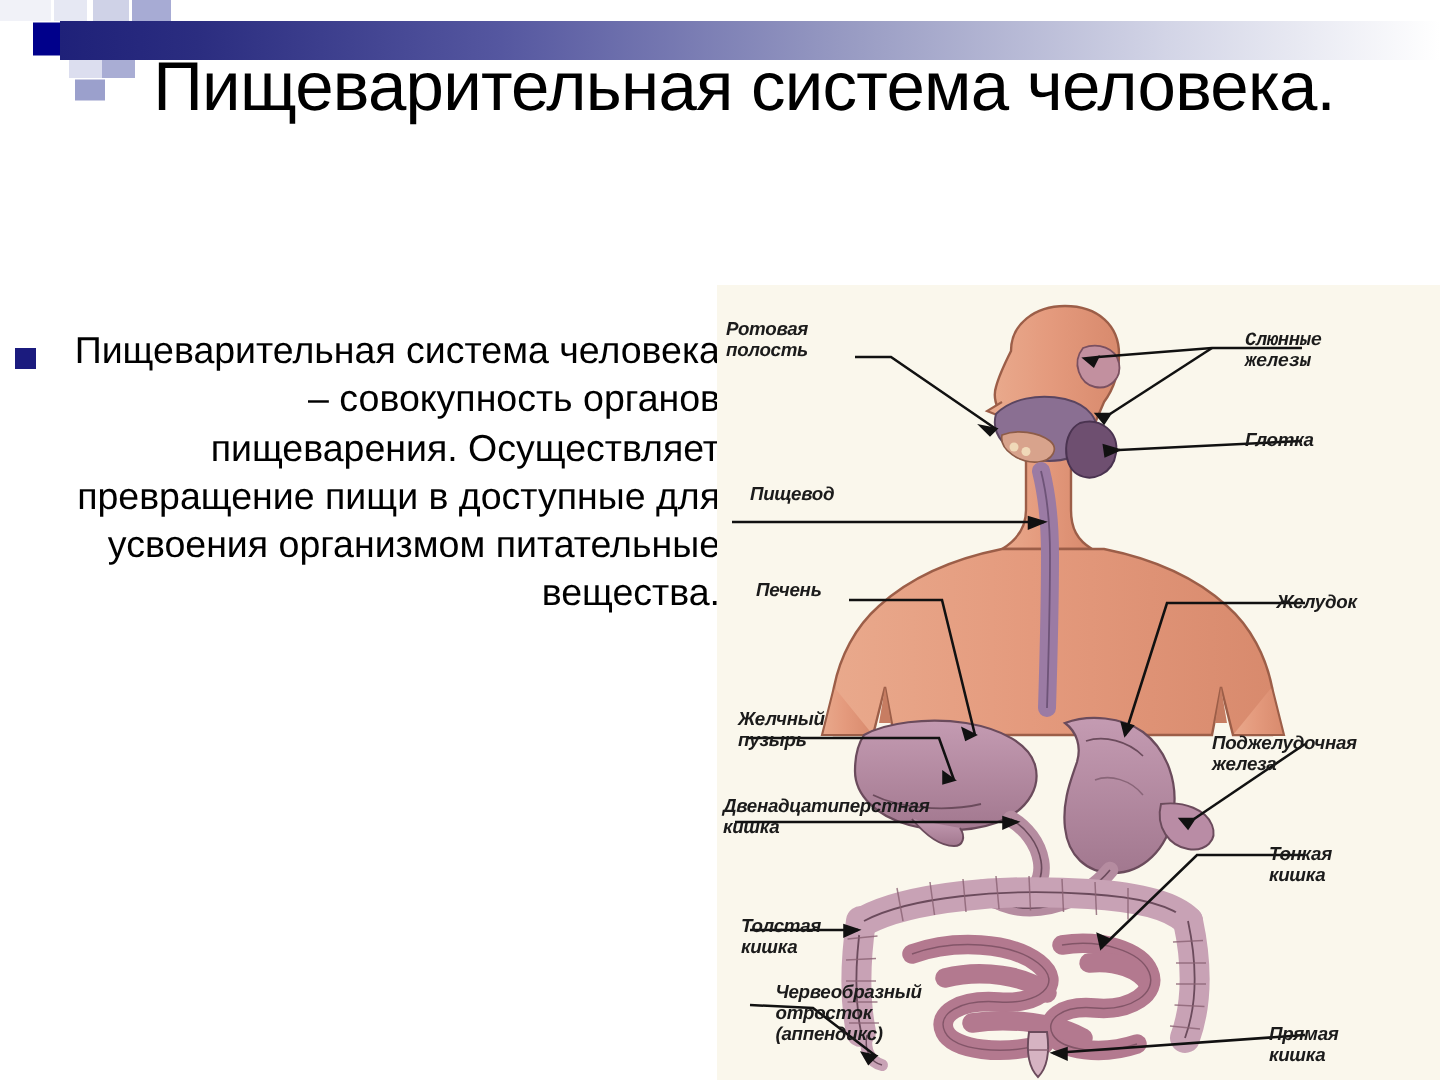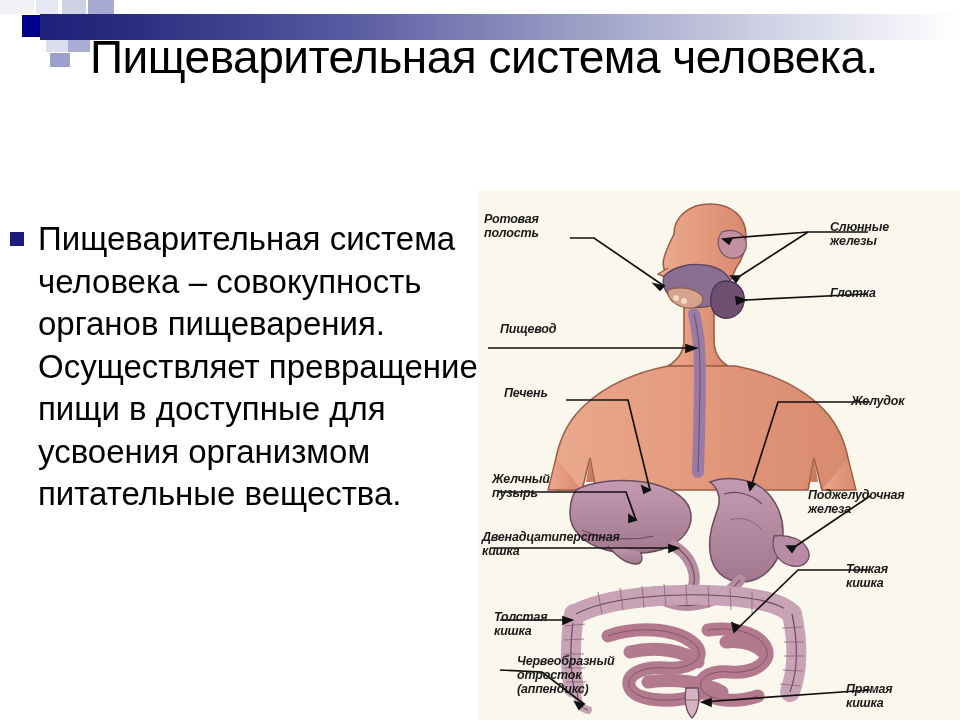--- a/index.html
+++ b/index.html
@@ -16,37 +16,37 @@
   #corner-decoration .blk{position:absolute;}
 
   
   #top-gradient-bar{
     position:absolute;left:40px;top:14px;width:920px;height:26px;
   }
 
   
   #slide-title{
     position:absolute;left:90px;top:30px;width:800px;
-    text-align:left;
+    text-align:right;
     font-size:46px;line-height:1.20;
     color:#000000;
     letter-spacing:-0.5px;
     font-weight:400;
   }
 
   
   #body-bullet-row{
     position:absolute;left:10px;top:218px;width:470px;
     display:flex;align-items:flex-start;gap:14px;
   }
   #bullet-square{
     width:14px;height:14px;background:#1b1b7e;margin-top:14px;flex:0 0 auto;
   }
   #body-paragraph{
-    font-size:33px;line-height:1.29;color:#000;flex:1 1 auto;
+    font-size:25px;line-height:1.29;color:#000;flex:1 1 auto;text-align:right;
   }
 
   
   #diagram-panel{
     position:absolute;left:478px;top:190px;width:482px;height:530px;
     background:#fde047;overflow:hidden;
   }
   #diagram-svg{position:absolute;left:0;top:0;width:482px;height:530px;}
 
   .dlabel{
@@ -300,21 +300,21 @@
   <div class="dlabel left" style="left:4px;top:340px;">Двенадцатиперстная
 кишка</div>
 
   <div class="dlabel left" style="left:16px;top:420px;">Толстая
 кишка</div>
 
   <div class="dlabel left" style="left:4px;top:464px;margin-left:35px;">Червеобразный
 отросток
 (аппендикс)</div>
 
-  <div class="dlabel right" style="left:352px;top:30px;">Слюнные
+  <div class="dlabel right" style="left:352px;top:30px;font-family:Liberation Mono, monospace;">Слюнные
 железы</div>
 
   <div class="dlabel right" style="left:352px;top:96px;">Глотка</div>
 
   <div class="dlabel right" style="left:373px;top:204px;text-align:right;">Желудок</div>
 
   <div class="dlabel right" style="left:330px;top:298px;">Поджелудочная
 железа</div>
 
   <div class="dlabel right" style="left:368px;top:372px;">Тонкая

